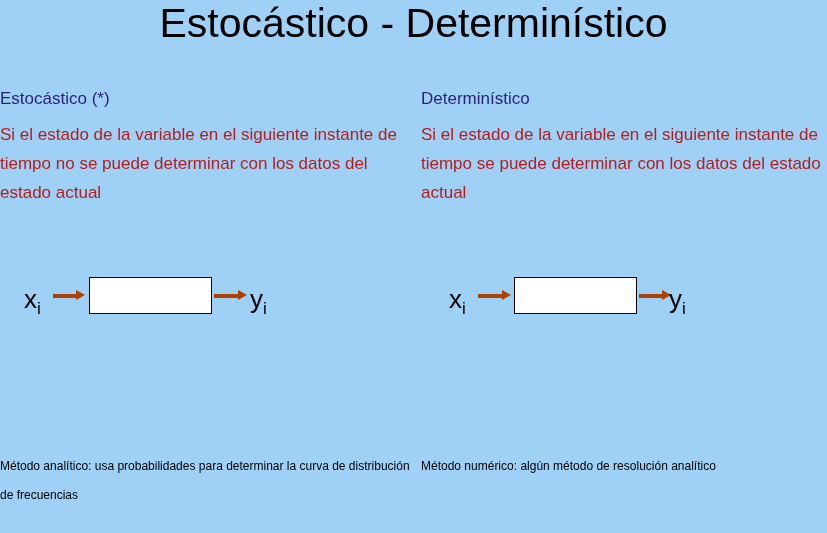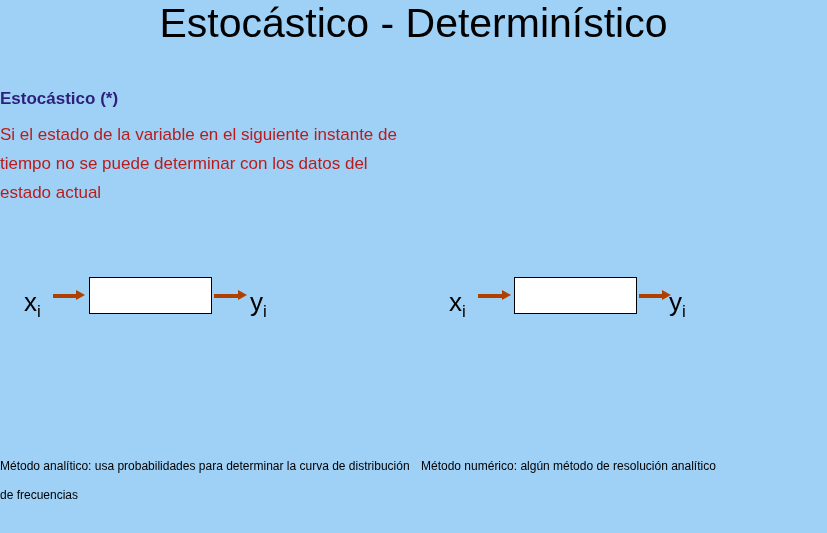--- a/index.html
+++ b/index.html
@@ -42,21 +42,21 @@
   .col-left {
     left: 0px;
     width: 410px;
   }
   .col-right {
     left: 421px;
     width: 406px;
   }
   .col-heading {
     font-size: 17px;
-    font-weight: bold;
+    font-weight: normal;
     color: #2a1f7a;
     line-height: 22px;
     margin: 0 0 10px 0;
   }
   .col-body {
     font-size: 17px;
     line-height: 29px;
     color: #b91c1c;
   }
   .diagram {
@@ -66,21 +66,21 @@
   }
   .diagram-left { left: 0px; width: 410px; }
   .diagram-right { left: 421px; width: 406px; }
   .dg-inner {
     position: relative;
     height: 60px;
   }
   .var {
     position: absolute;
     font-size: 26px;
-    line-height: 36px;
+    line-height: 30px;
     color: #000000;
     top: 14px;
   }
   .var .sub {
     font-size: 17px;
     vertical-align: sub;
   }
   .var-in-l  { left: 24px; }
   .var-out-l { left: 250px; }
   .var-in-r  { left: 28px; }
@@ -162,20 +162,24 @@
       <span class="arrow arrow2-l">
         <span class="shaft"></span>
           <span class="head"></span>
       </span>
       <span class="var var-out-l"><span>y</span><span class="sub">i</span></span>
     </div>
   </div>
 
   <div class="footnote footnote-left">Método analítico: usa probabilidades para determinar la curva de distribución de frecuencias</div>
 
+  <div class="col col-right">
+    <div class="col-heading">Determinístico</div>
+    <div class="col-body">Si el estado de la variable en el siguiente instante de tiempo se puede determinar con los datos del estado actual</div>
+  </div>
 
   <div class="diagram diagram-right">
     <div class="dg-inner">
       <span class="var var-in-r"><span>x</span><span class="sub">i</span></span>
       <span class="arrow arrow1-r">
         <span class="shaft"></span>
           <span class="head"></span>
       </span>
       <span class="box box-r"></span>
       <span class="arrow arrow2-r">

